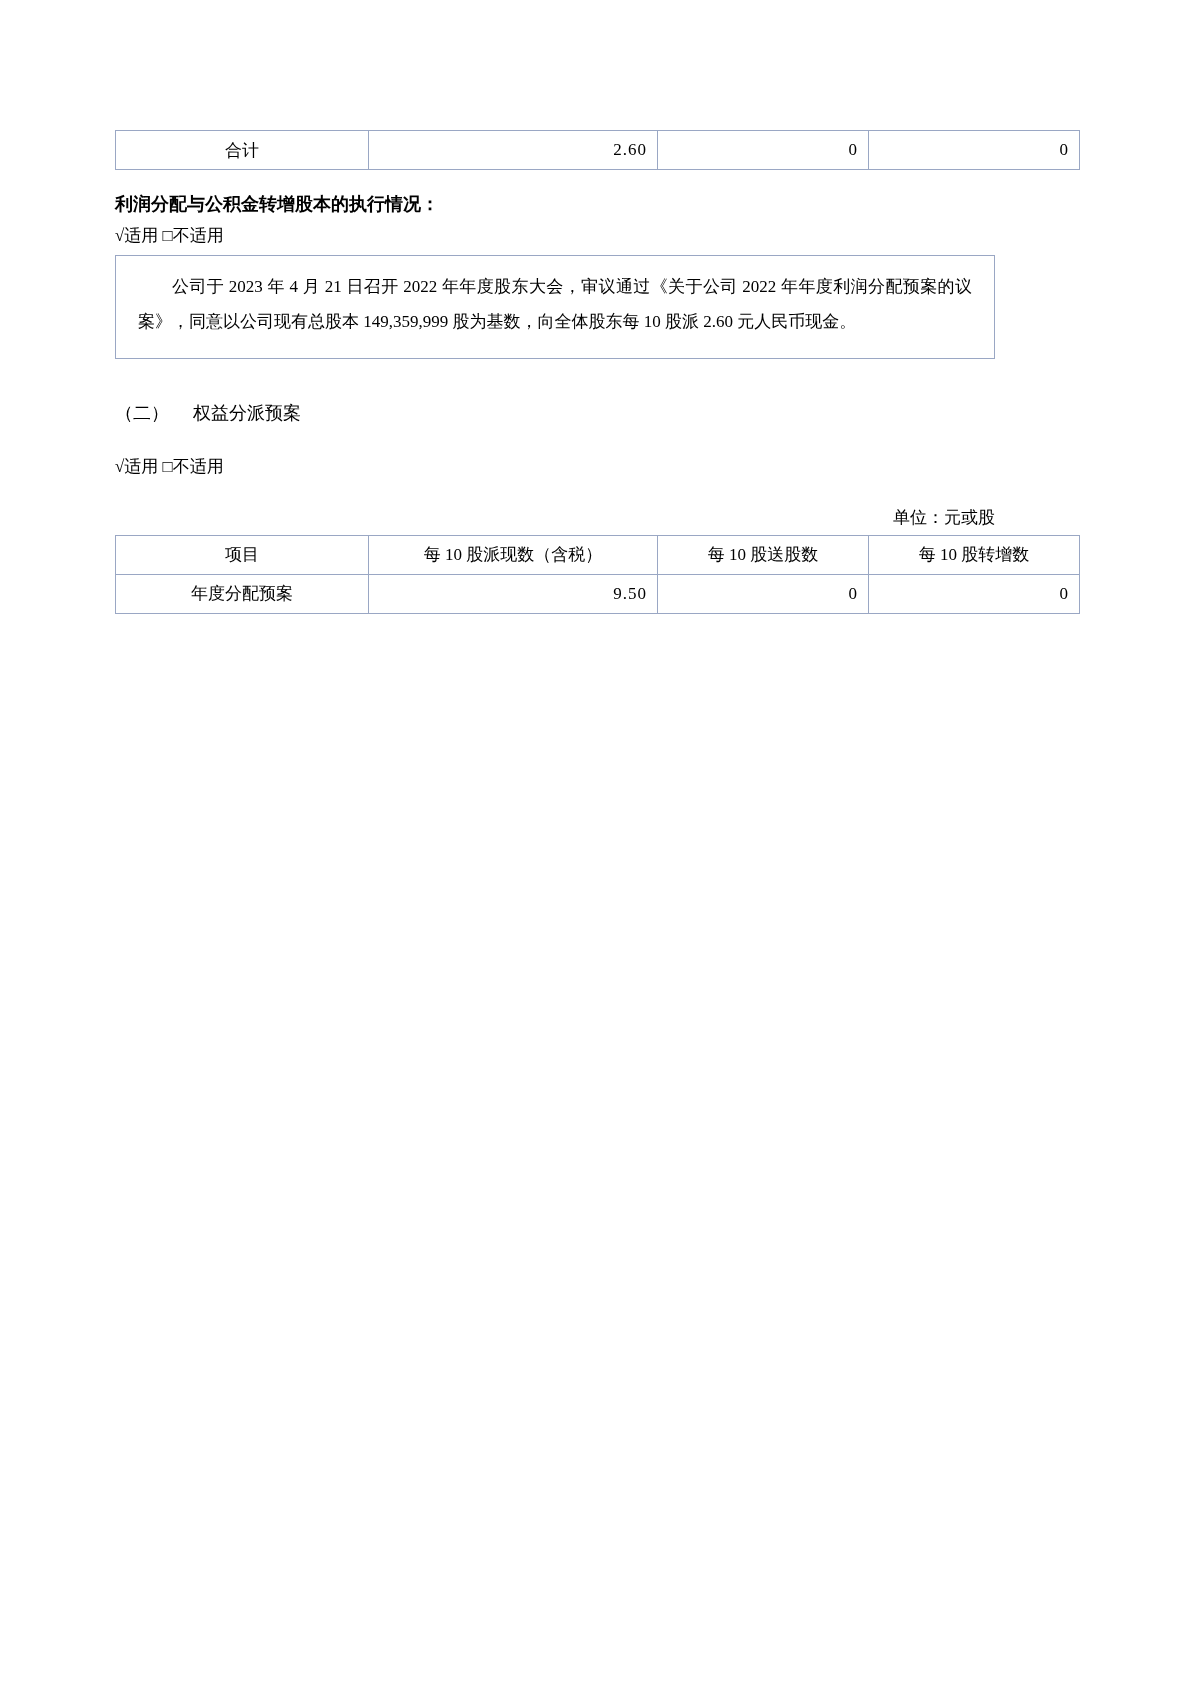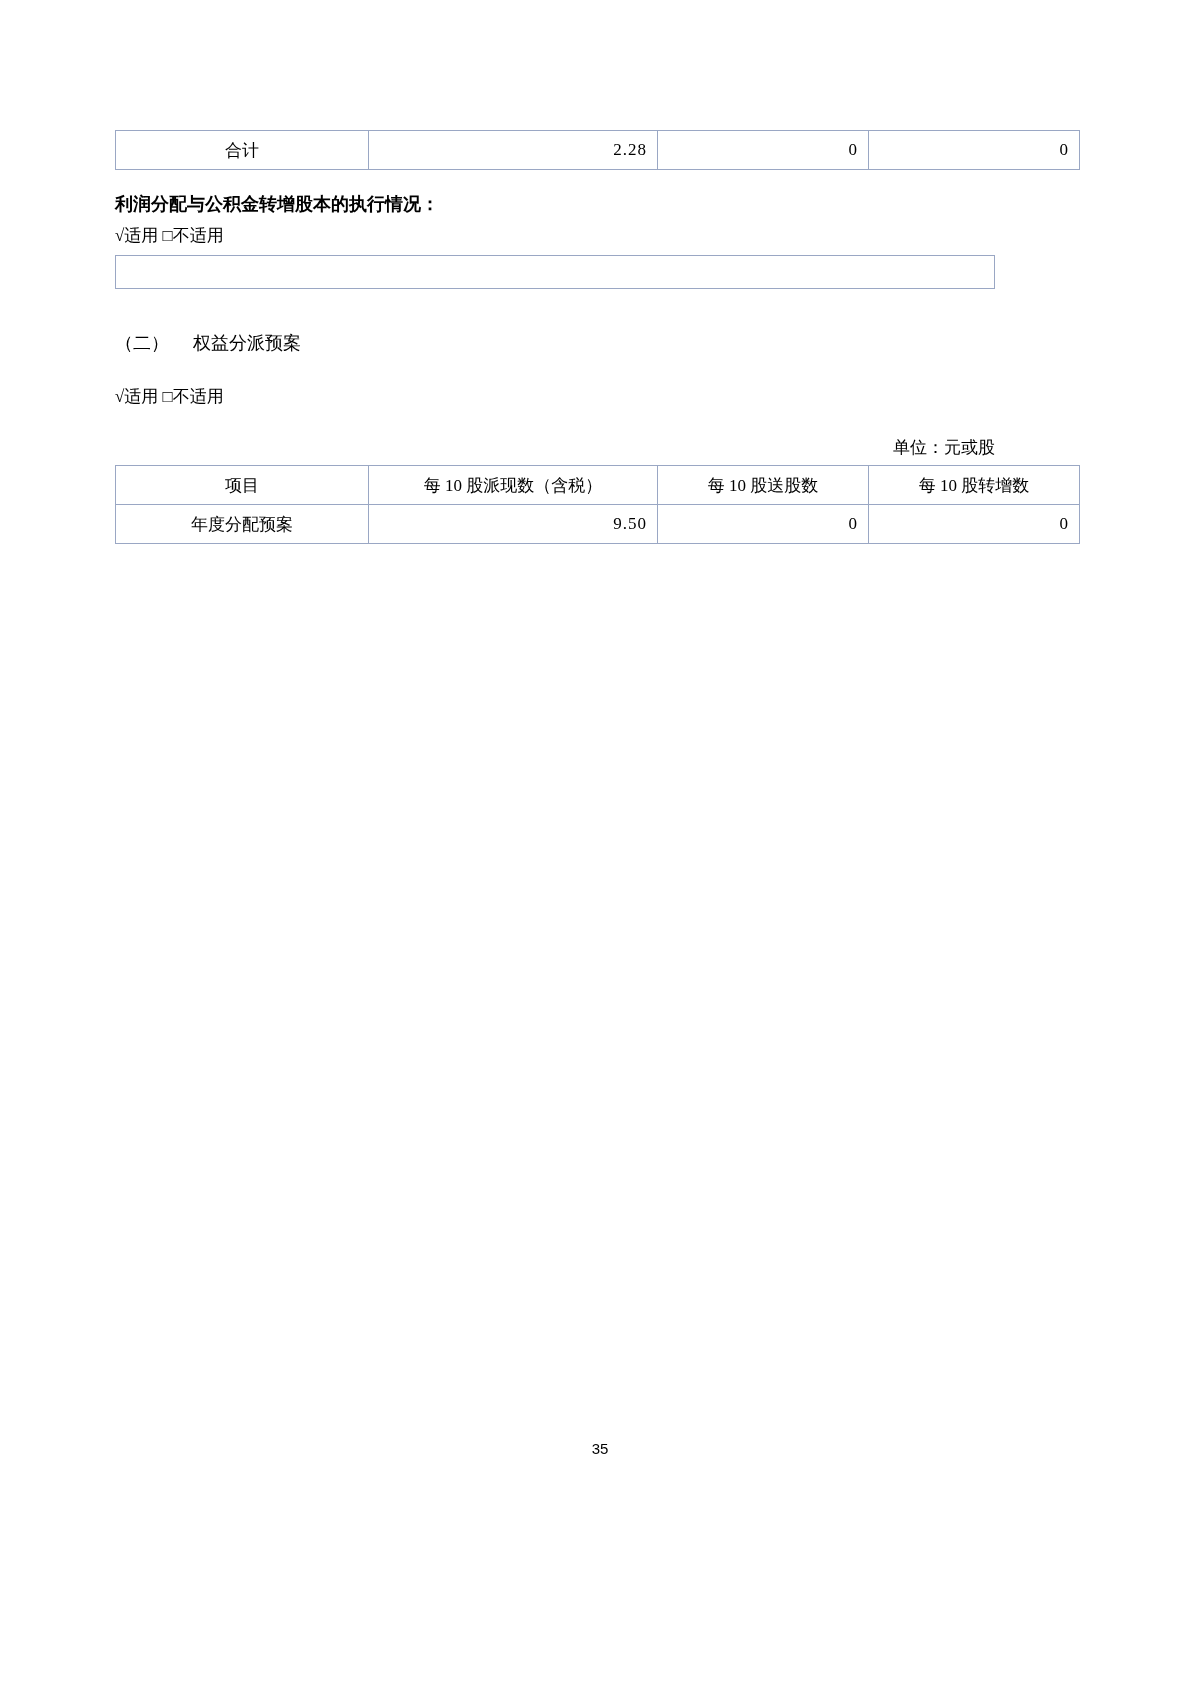--- a/index.html
+++ b/index.html
@@ -112,32 +112,33 @@
 
 <div class="page">
   <div class="content">
 
     <div class="spacer-top"></div>
 
     <table class="doc-table">
       <tbody>
         <tr>
           <td class="col-item c-center">合计</td>
-          <td class="col-a c-right num">2.28</td>
+          <td class="col-a c-right num">2.60</td>
           <td class="col-b c-right num">0</td>
           <td class="col-c c-right num">0</td>
         </tr>
       </tbody>
     </table>
 
     <div class="bold-head">利润分配与公积金转增股本的执行情况：</div>
 
     <div class="applicable">√适用 □不适用</div>
 
     <div class="box-para">
+      <p>公司于 2023 年 4 月 21 日召开 2022 年年度股东大会，审议通过《关于公司 2022 年年度利润分配预案的议案》，同意以公司现有总股本 149,359,999 股为基数，向全体股东每 10 股派 2.60 元人民币现金。</p>
     </div>
 
     <div class="section-title">
       <span class="sec-no">（二）</span><span>权益分派预案</span>
     </div>
 
     <div class="applicable">√适用 □不适用</div>
 
     <div class="gap-20"></div>
 
@@ -157,14 +158,13 @@
           <td class="col-item c-center">年度分配预案</td>
           <td class="col-a c-right num">9.50</td>
           <td class="col-b c-right num">0</td>
           <td class="col-c c-right num">0</td>
         </tr>
       </tbody>
     </table>
 
   </div>
 
-  <div class="page-number">35</div>
 </div>
 
 </body></html>

